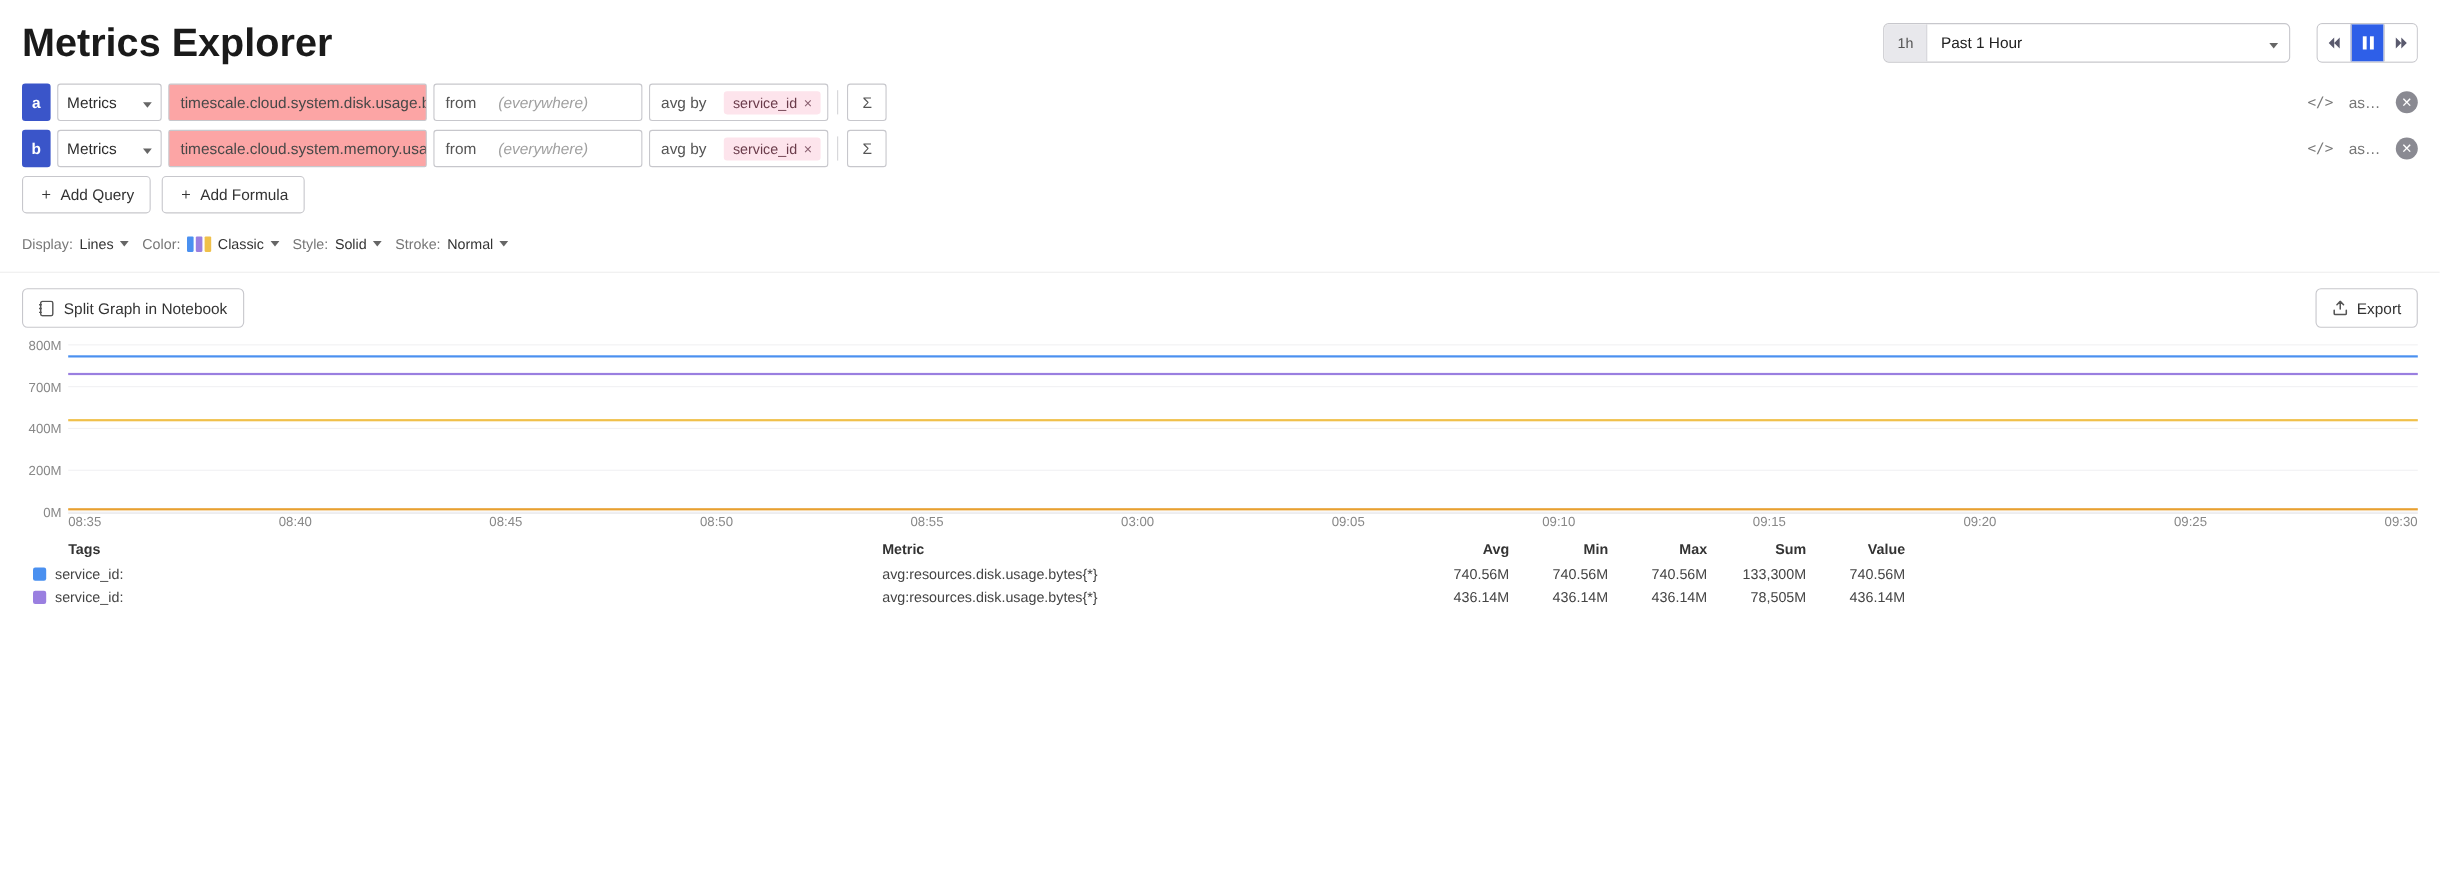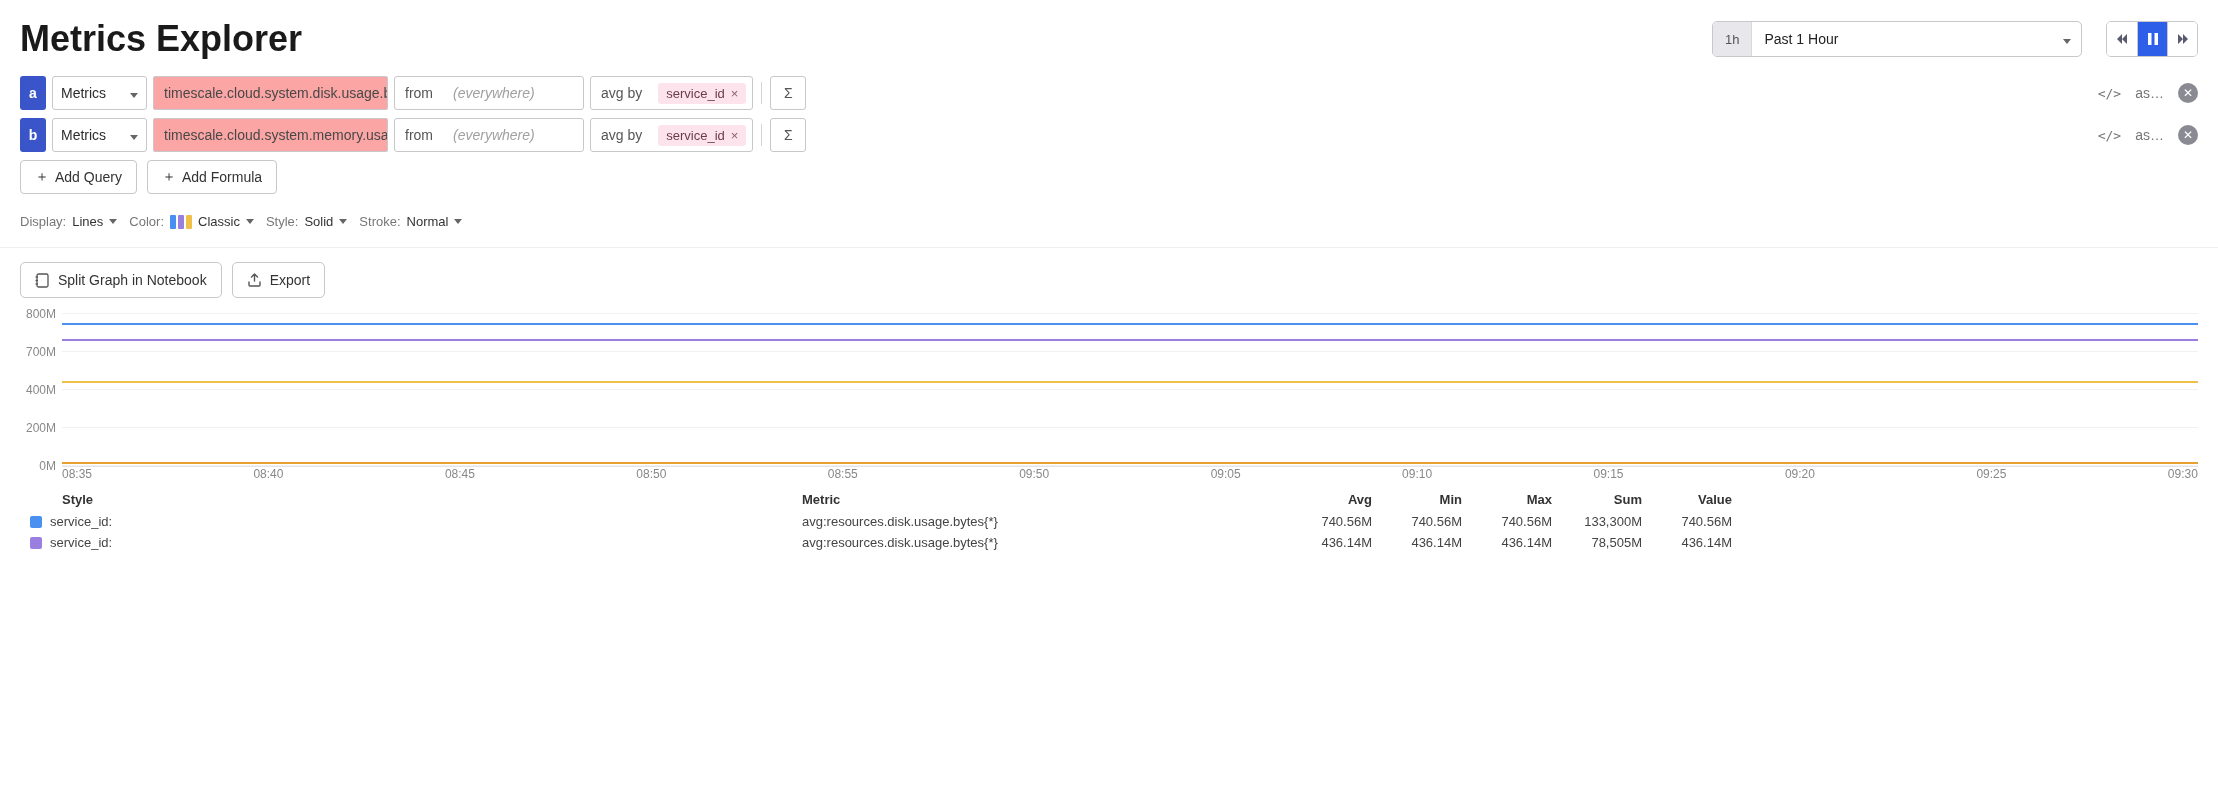--- a/index.html
+++ b/index.html
@@ -32,21 +32,21 @@
 .row-tail .code-icon{font-family:monospace;font-size:13px}
 .row-tail .as{font-size:14px}
 .row-tail .close-x{width:20px;height:20px;border-radius:50%;background:#8a8a92;color:#fff;display:flex;align-items:center;justify-content:center;font-size:12px;cursor:pointer}
 .add-row{display:flex;gap:10px;margin-top:6px}
 .add-btn{height:34px;border:1px solid #c7c7cc;border-radius:4px;padding:0 14px;display:flex;align-items:center;gap:6px;background:#fff;cursor:pointer;color:#333}
 .display-bar{padding:8px 20px 18px 20px;color:#777;font-size:13px;display:flex;align-items:center;gap:12px;border-bottom:1px solid #eee}
 .display-bar .grp{display:flex;align-items:center;gap:6px}
 .display-bar .val{color:#333}
 .color-swatch{display:flex;gap:2px}
 .color-swatch span{width:6px;height:14px;border-radius:1px}
-.actions-row{display:flex;justify-content:flex-start;padding:14px 20px 6px;gap:10px}
+.actions-row{display:flex;justify-content:space-between;padding:14px 20px 6px;gap:28px}
 .action-btn{height:36px;border:1px solid #c7c7cc;border-radius:5px;padding:0 14px;display:flex;align-items:center;gap:8px;background:#fff;color:#333;cursor:pointer}
 .chart-wrap{padding:10px 20px 0 20px}
 .chart-area{position:relative;height:170px;margin-left:42px}
 .y-axis{position:absolute;left:-42px;top:0;bottom:18px;width:40px}
 .y-tick{position:absolute;right:4px;font-size:12px;color:#888;transform:translateY(50%)}
 .grid-lines{position:absolute;left:0;right:0;top:0;bottom:18px}
 .grid-line{position:absolute;left:0;right:0;border-top:1px solid #f1f1f3}
 .series-line{position:absolute;left:0;right:0;height:0;border-top-width:2px;border-top-style:solid}
 .x-axis{position:absolute;left:0;right:0;bottom:0;height:18px;border-top:1px solid #e5e5e8;display:flex;justify-content:space-between;font-size:12px;color:#888}
 .legend-table{padding:4px 20px 8px 62px}
@@ -229,38 +229,38 @@
         <div class="grid-line" style="bottom: 76px;"></div>
         <div class="grid-line" style="bottom: 114px;"></div>
         <div class="grid-line" style="bottom: 152px;"></div>
       </div>
     <div class="x-axis" id="x-axis">
         <span>08:35</span>
         <span>08:40</span>
         <span>08:45</span>
         <span>08:50</span>
         <span>08:55</span>
-        <span>09:50</span>
+        <span>03:00</span>
         <span>09:05</span>
         <span>09:10</span>
         <span>09:15</span>
         <span>09:20</span>
         <span>09:25</span>
         <span>09:30</span>
       </div>
   <div class="series-line" style="border-top-color: rgb(74, 144, 240); bottom: 158.706px;"></div>
       <div class="series-line" style="border-top-color: rgb(154, 127, 224); bottom: 143.4px;"></div>
       <div class="series-line" style="border-top-color: rgb(240, 192, 74); bottom: 100.867px;"></div>
       <div class="series-line" style="border-top-color: rgb(232, 160, 48); bottom: 19.9px;"></div>
     </div>
 </div>
 
 <div class="legend-table">
   <div class="legend-head">
-    <div class="col-tags">Style</div>
+    <div class="col-tags">Tags</div>
     <div class="col-metric">Metric</div>
     <div class="col-num">Avg</div>
     <div class="col-num">Min</div>
     <div class="col-num">Max</div>
     <div class="col-num">Sum</div>
     <div class="col-num">Value</div>
   </div>
   <div id="legend-body">
       <div class="legend-row">
         <div class="col-tags">

